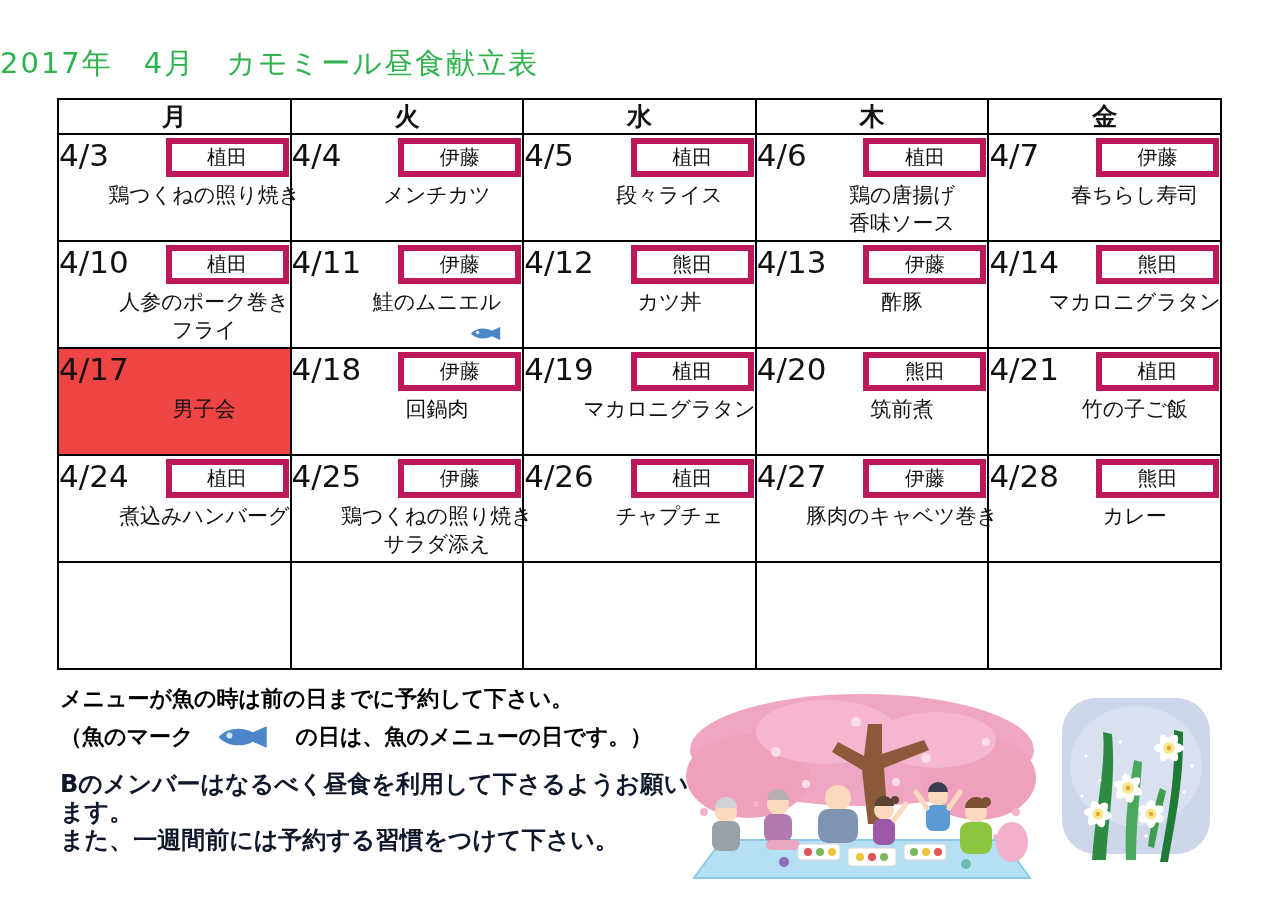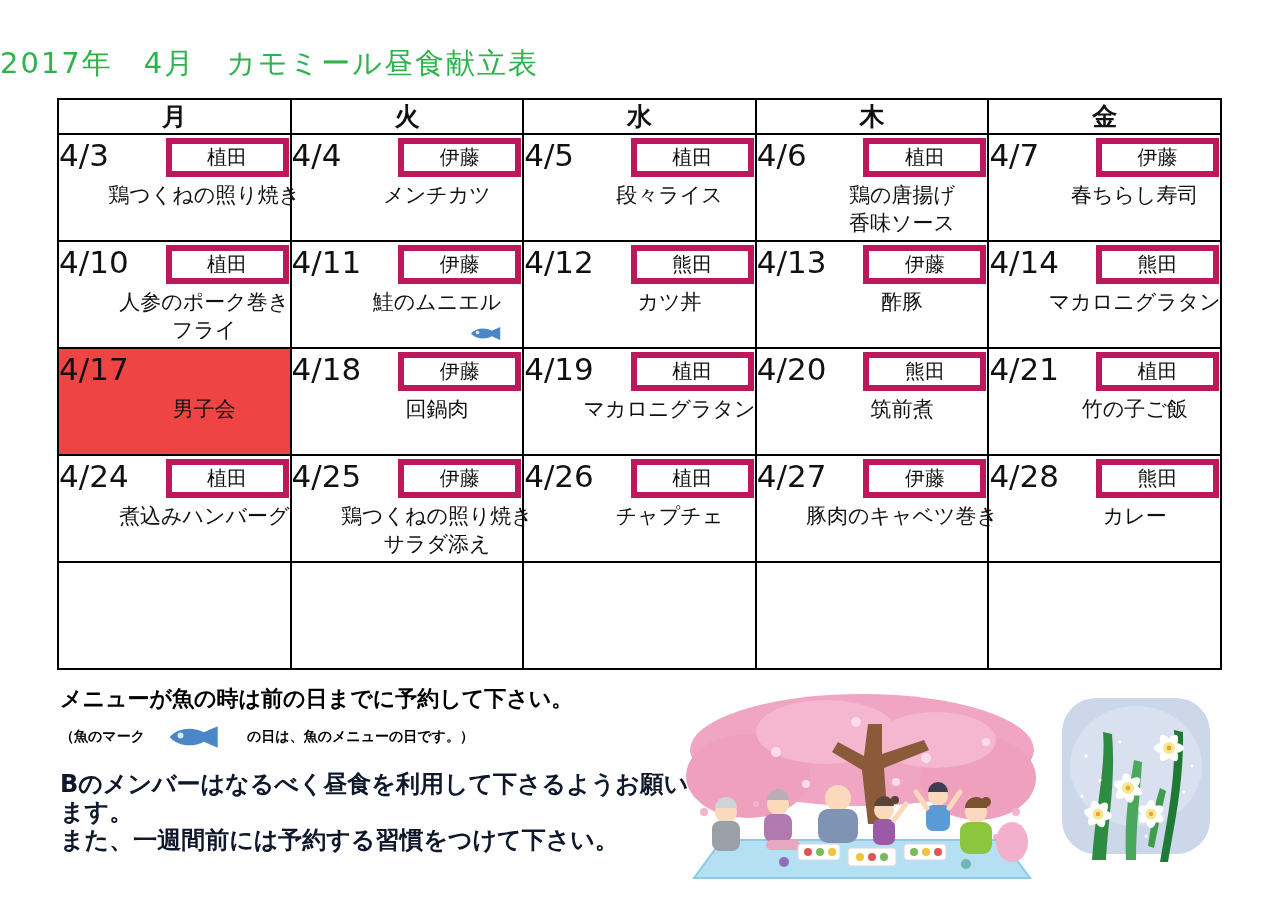--- a/index.html
+++ b/index.html
@@ -32,21 +32,21 @@
     font-size:20px;color:#111;background:#fff;
   }
   .menu{
     position:absolute;top:46px;left:0;width:100%;text-align:center;
     font-size:21px;line-height:28px;color:#111;padding-left:30px;
   }
   .cellfish{position:absolute;right:16px;bottom:5px;width:38px;height:17px}
   .notes{position:absolute;left:60px;top:684px;font-weight:bold;color:#000;width:660px}
   .n1{font-size:22px;margin:0 0 30px 0}
   .n2{font-size:22px;margin:0 0 4px 0}
-  .n3{font-size:14px;display:flex;align-items:center;gap:20px;height:38px;margin:0 0 14px 0}
+  .n3{font-size:22px;display:flex;align-items:center;gap:20px;height:38px;margin:0 0 14px 0}
   .nred{color:#0f172a;font-size:24px;line-height:28px;margin:0}
   .hanami{position:absolute;left:686px;top:692px}
   .daffodil{position:absolute;left:1056px;top:696px}
 </style>
 </head>
 <body>
 
 <div class="title">2017年　4月　カモミール昼食献立表</div>
 
 <table class="cal">

